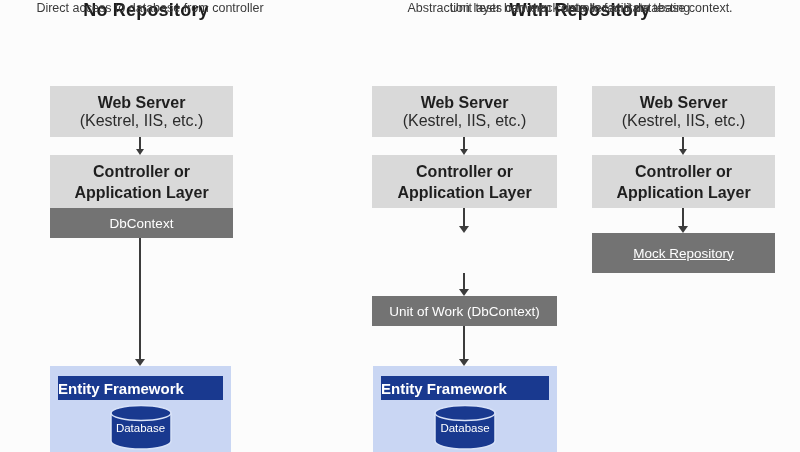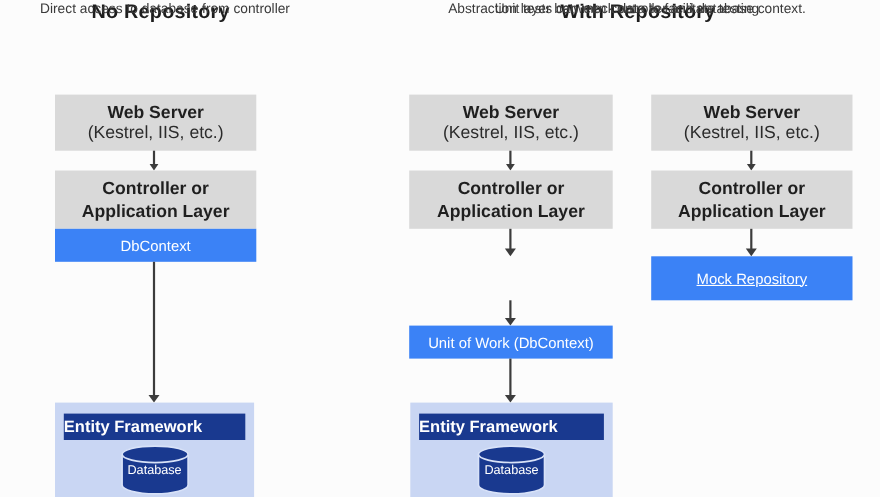--- a/index.html
+++ b/index.html
@@ -10,21 +10,21 @@
   }
   .canvas{position:relative;width:800px;height:452px;overflow:hidden;background:#fcfcfc;}
 
   
   .hdr-title{position:absolute;font-size:18px;font-weight:bold;color:#1d1d1d;text-align:center;letter-spacing:.2px;}
   .hdr-sub{position:absolute;font-size:12.5px;color:#3a3a3a;text-align:center;line-height:17px;}
 
   
   .box{position:absolute;box-sizing:border-box;text-align:center;}
   .gray{background:#d9d9d9;color:#1f1f1f;}
-  .blue{background:#3b82f6;color:#ffffff;}
+  .blue{background:#737373;color:#ffffff;}
   .ws-title{font-size:16px;font-weight:bold;padding-top:7px;line-height:20px;}
   .ws-sub{font-size:16px;line-height:15px;color:#2b2b2b;}
   .ctrl-line{font-size:16px;font-weight:bold;line-height:21px;}
   .ctrl-pad{padding-top:6px;}
   .band{font-size:13.5px;display:flex;align-items:center;justify-content:center;}
 
   
   .container{position:absolute;background:#c9d6f3;box-sizing:border-box;}
   .ef-bar{margin:10px 8px 0 8px;height:24px;background:#19398f;color:#ffffff;
           font-size:15px;font-weight:600;display:flex;align-items:center;}

